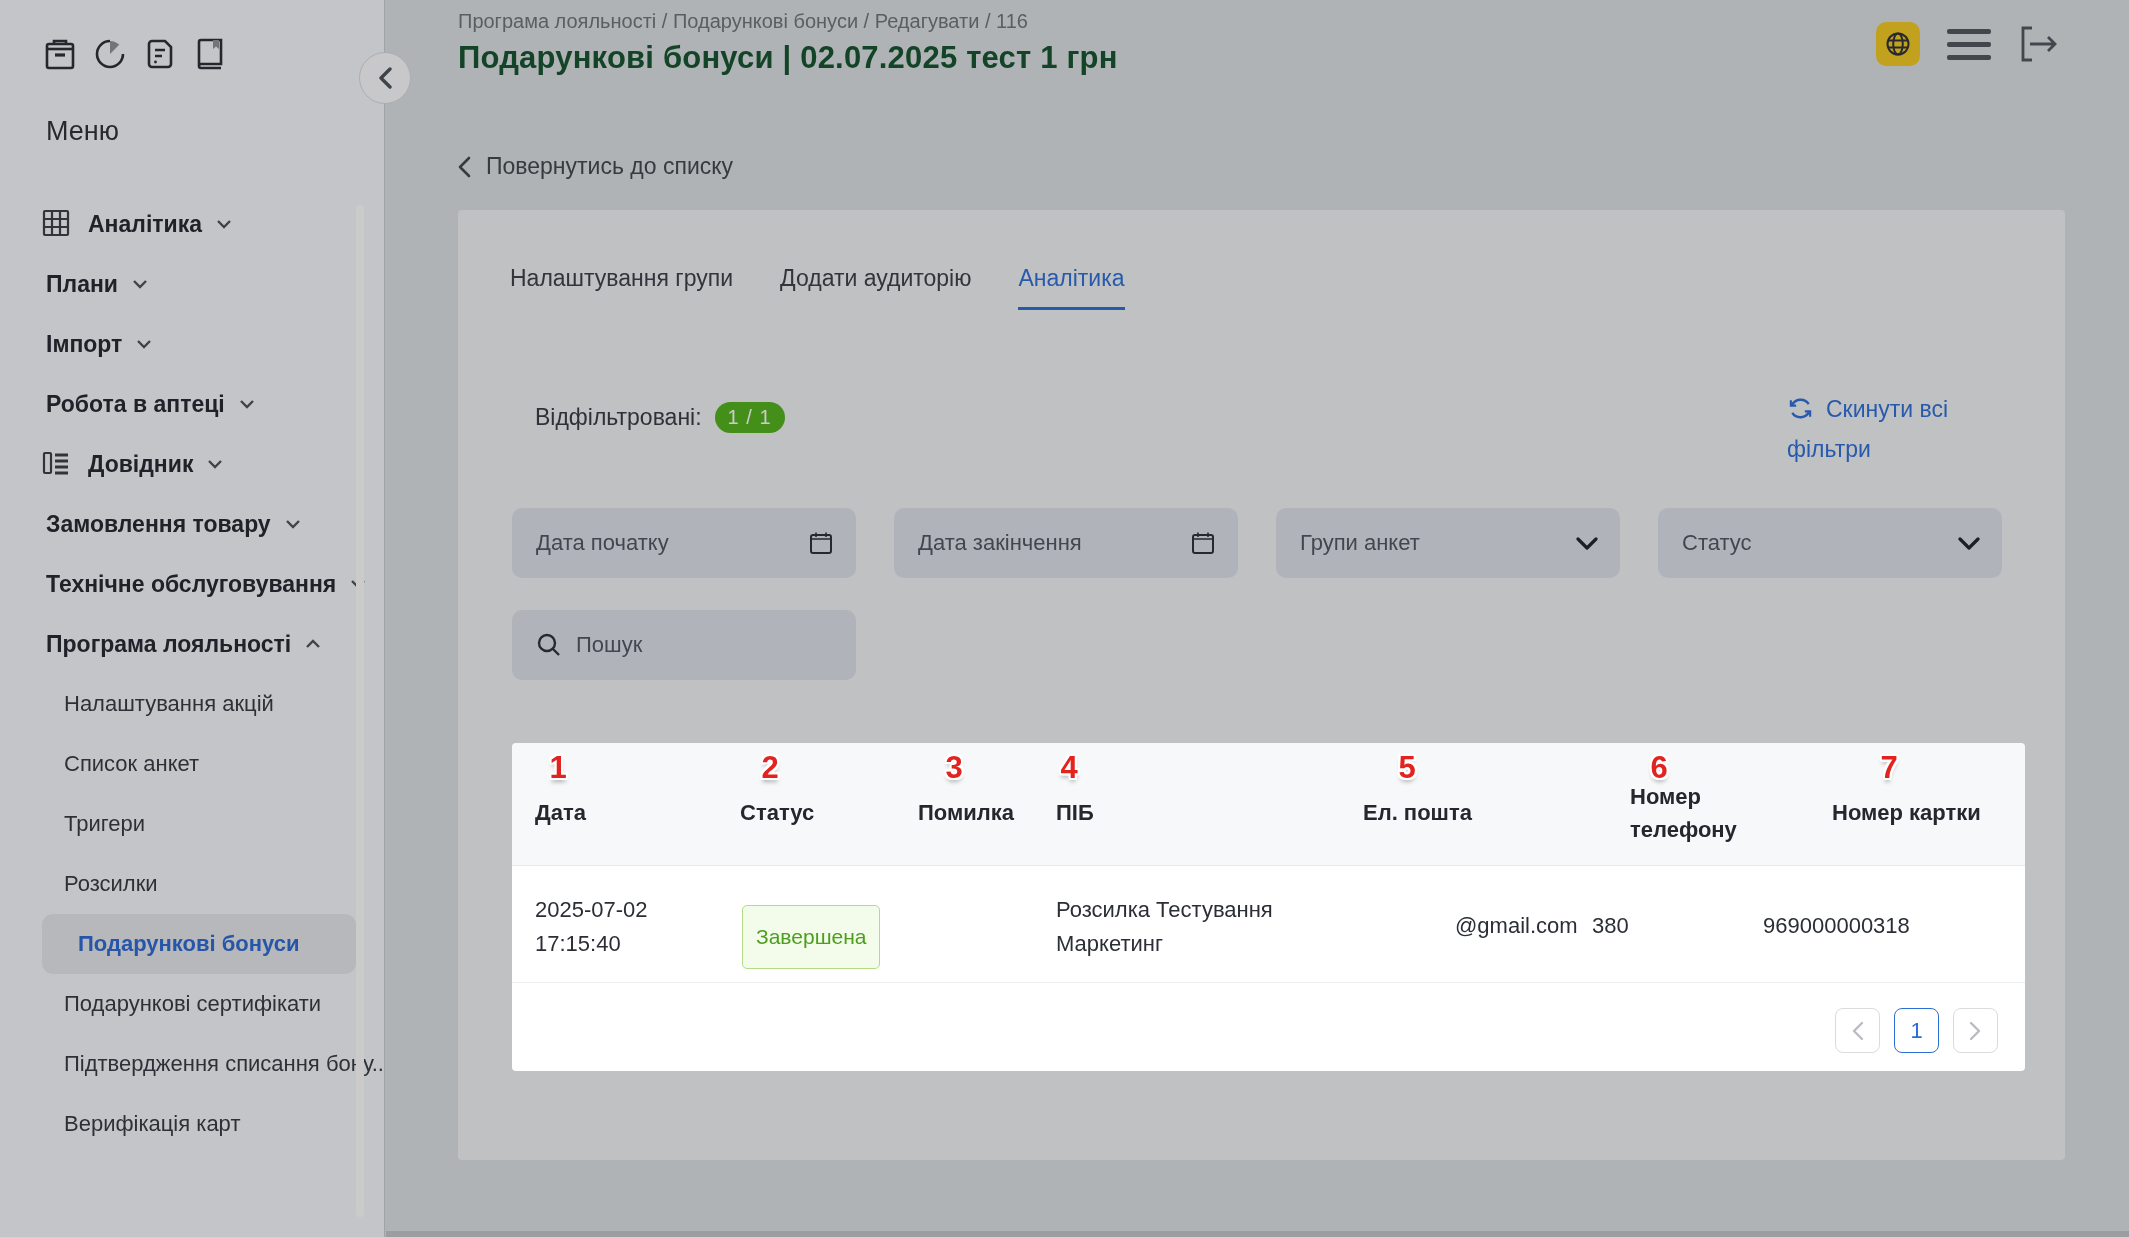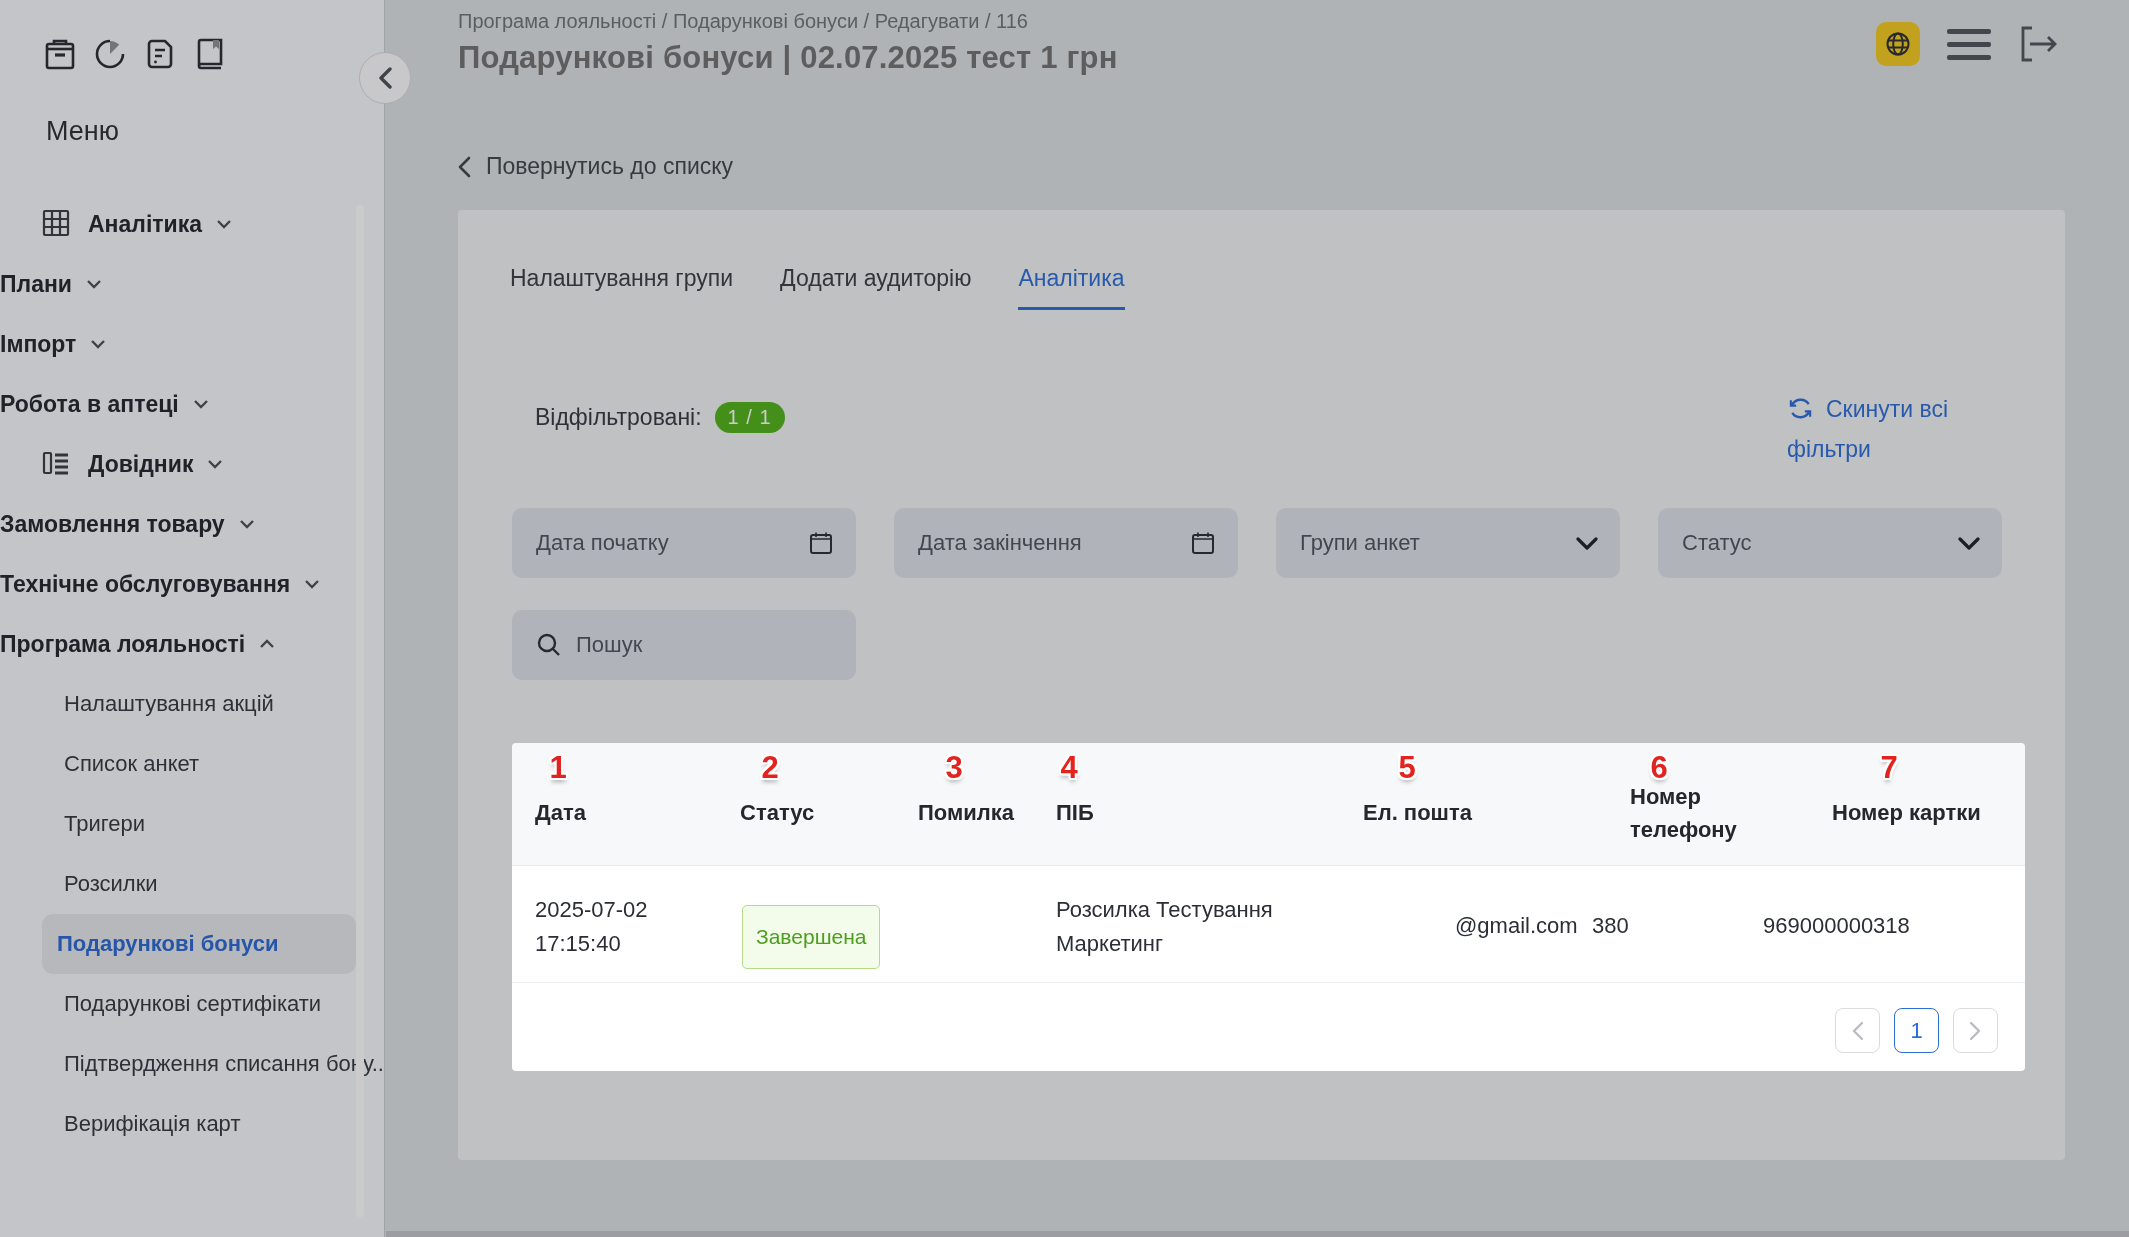--- a/index.html
+++ b/index.html
@@ -7,31 +7,31 @@
     position:relative;width:2129px;height:1237px;overflow:hidden;
     background:#dde0e3;font-family:"Liberation Sans",sans-serif;color:#22262c;
     -webkit-font-smoothing:antialiased;
   }
   
   .sidebar{position:absolute;left:0;top:0;width:385px;height:1237px;background:#f7f8fa;border-right:1px solid #c9ccd0;box-sizing:border-box;}
   .top-icons{position:absolute;left:44px;top:36px;display:flex;gap:18px;align-items:center;}
   .top-icon{width:32px;height:36px;color:#2a2e35;display:flex;align-items:center;justify-content:center;}
   .menu-heading{position:absolute;left:46px;top:116px;font-size:27px;color:#2c3138;}
   .menu{position:absolute;left:0;top:194px;width:385px;}
-  .menu-item{height:60px;display:flex;align-items:center;font-size:23px;font-weight:700;color:#23272e;box-sizing:border-box;white-space:nowrap;}
+  .menu-item{height:60px;display:flex;align-items:center;padding-left:46px;font-size:23px;font-weight:700;color:#23272e;box-sizing:border-box;white-space:nowrap;}
   .menu-item .mi-icon{width:30px;height:30px;margin-right:16px;flex:0 0 auto;color:#3a3f46;}
   .menu-item.has-icon{padding-left:42px;}
   .menu-item .chev{margin-left:14px;color:#4b5158;display:flex;}
   .menu-item.sub{padding-left:64px;font-weight:400;color:#353a41;font-size:22px;overflow:hidden;padding-right:18px;}
-  .menu-item.selected{margin-left:42px;width:314px;padding-left:15px;background:#e4e7eb;border-radius:11px;color:#2e6ad1;font-weight:600;}
+  .menu-item.selected{margin-left:42px;width:314px;padding-left:36px;background:#e4e7eb;border-radius:11px;color:#2e6ad1;font-weight:600;}
   .scroll-thumb{position:absolute;left:356px;top:205px;width:8px;height:1012px;background:#ffffff;border-radius:4px;}
   .collapse-btn{position:absolute;left:359px;top:52px;width:52px;height:52px;border-radius:50%;background:#fbfcfd;border:1px solid #d6d9dd;box-sizing:border-box;display:flex;align-items:center;justify-content:center;color:#4c525a;z-index:10;}
   
   .breadcrumb{position:absolute;left:458px;top:10px;font-size:20px;color:#6f747a;}
-  .page-title{position:absolute;left:458px;top:40px;font-size:31px;font-weight:700;color:#737373;letter-spacing:.2px;}
+  .page-title{position:absolute;left:458px;top:40px;font-size:31px;font-weight:700;color:#14532d;letter-spacing:.2px;}
   .header-actions{position:absolute;top:22px;right:69px;display:flex;align-items:center;gap:27px;height:44px;}
   .globe-btn{width:44px;height:44px;border-radius:10px;background:#f2ca20;display:flex;align-items:center;justify-content:center;color:#2c3036;}
   .hamburger{display:flex;flex-direction:column;gap:8px;width:44px;}
   .hamburger span{display:block;height:5px;border-radius:2px;background:#50565e;}
   .logout-btn{color:#50565e;display:flex;}
   
   .back-link{position:absolute;left:458px;top:153px;display:flex;align-items:center;gap:15px;font-size:23px;color:#41464d;}
   .back-link .chevleft{display:flex;color:#41464d;}
   
   .card{position:absolute;left:458px;top:210px;width:1607px;height:950px;background:#f0f2f4;border-radius:4px;}

